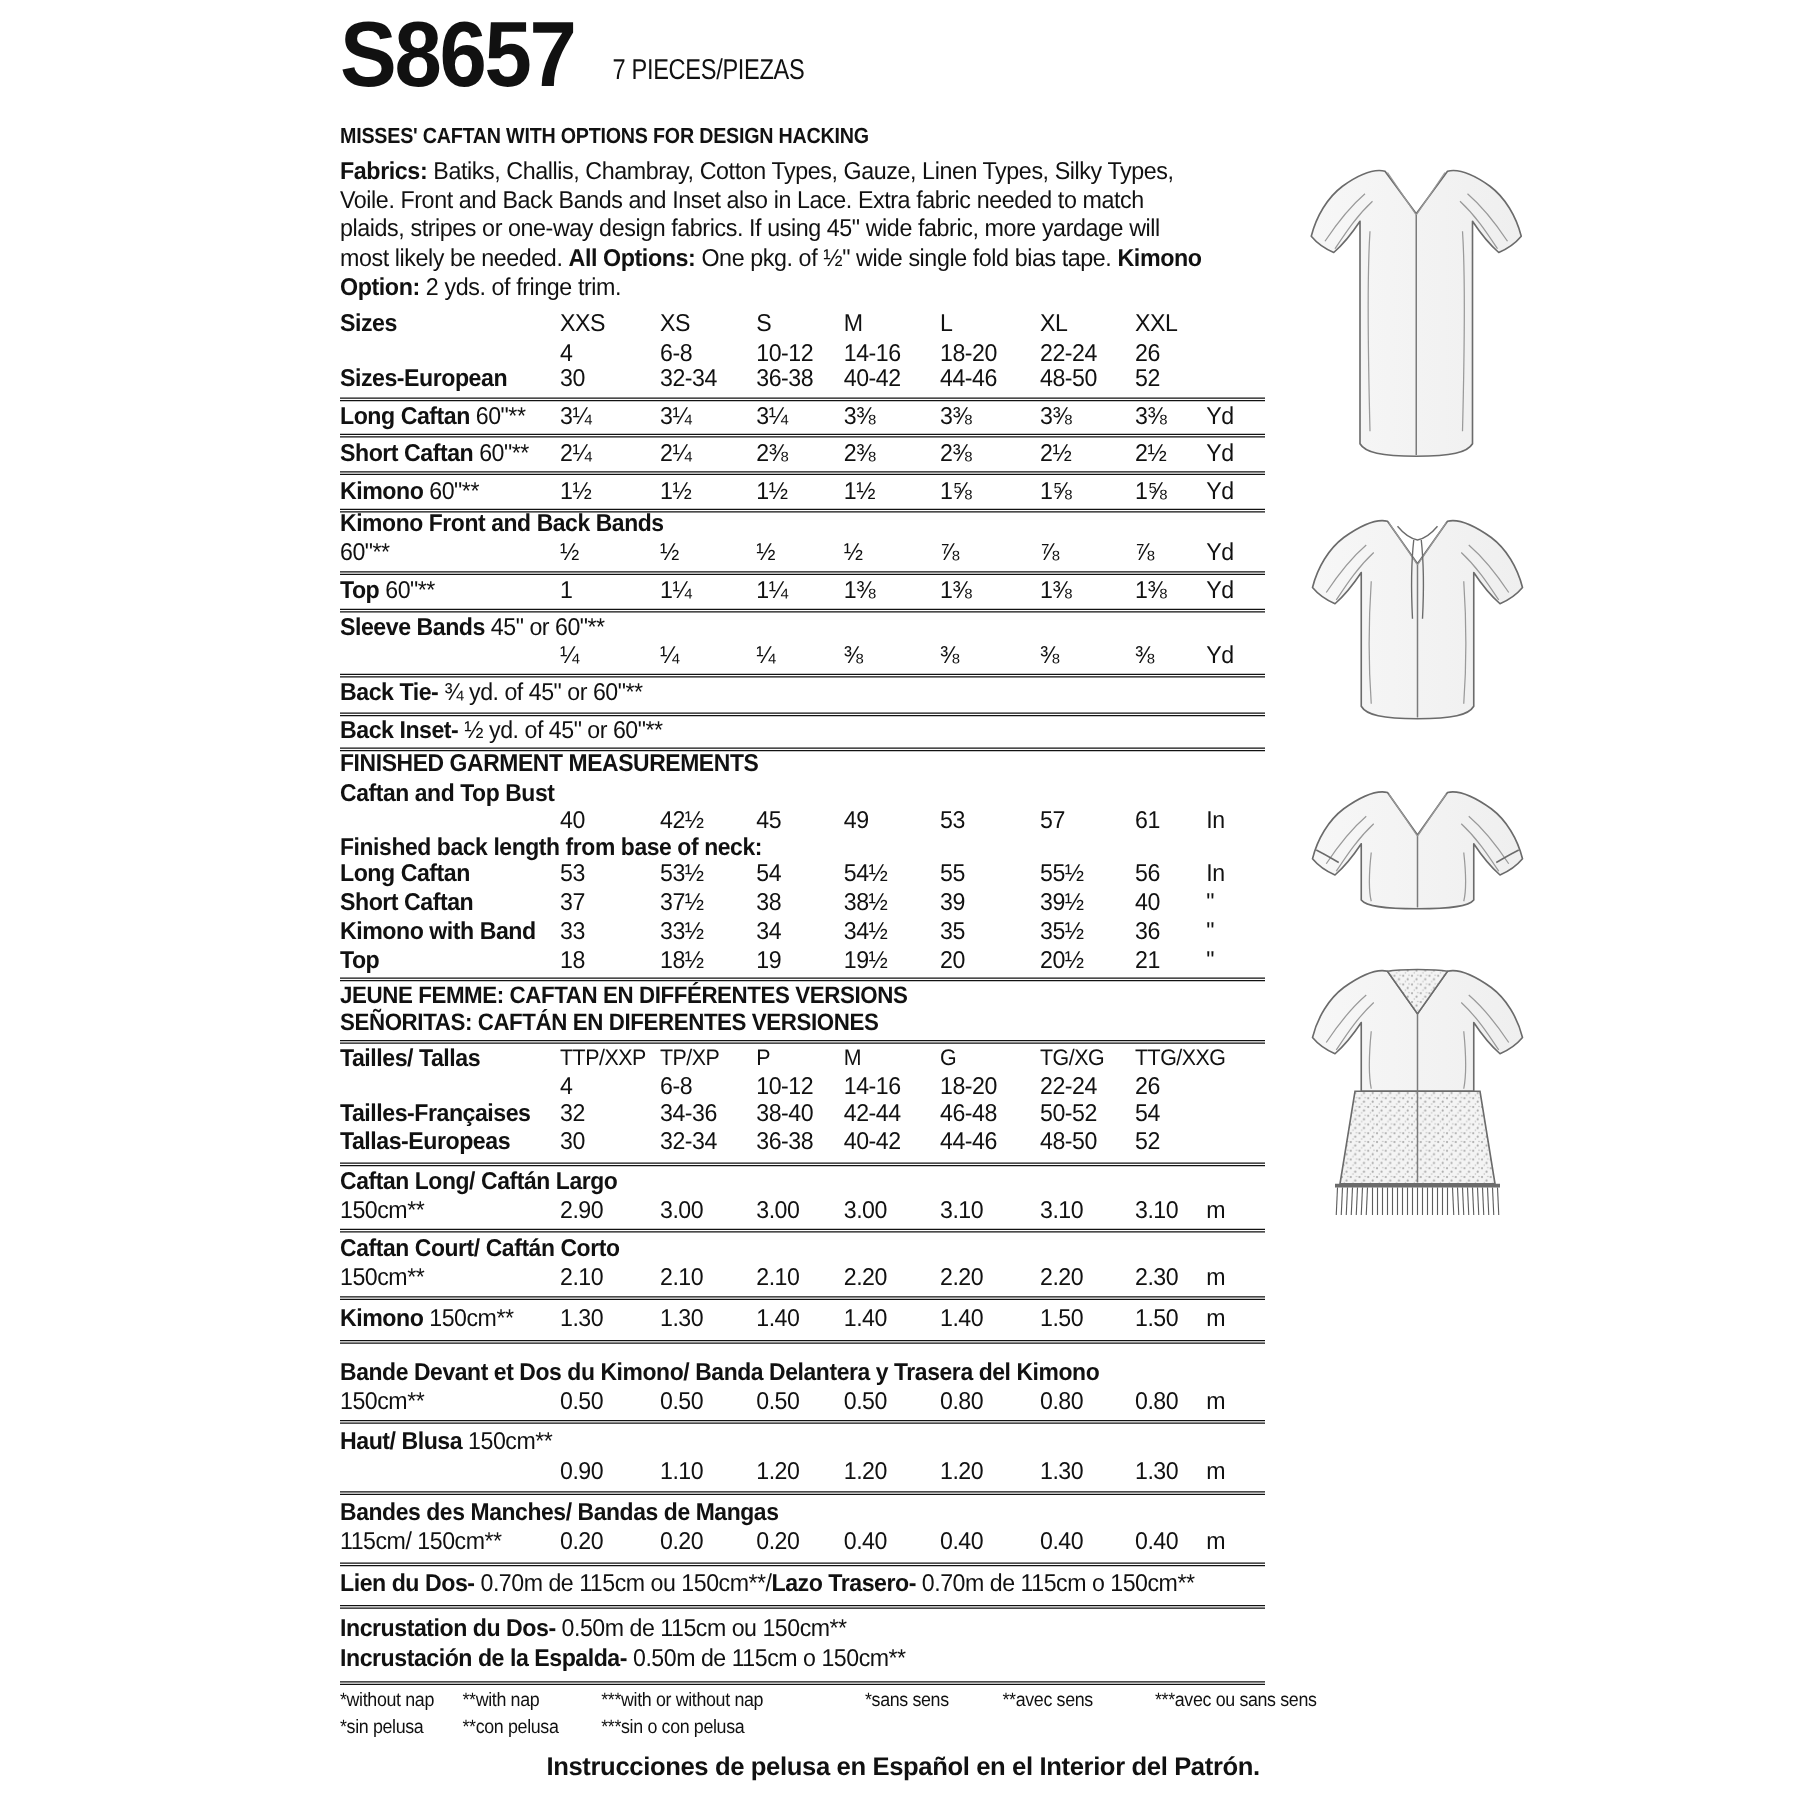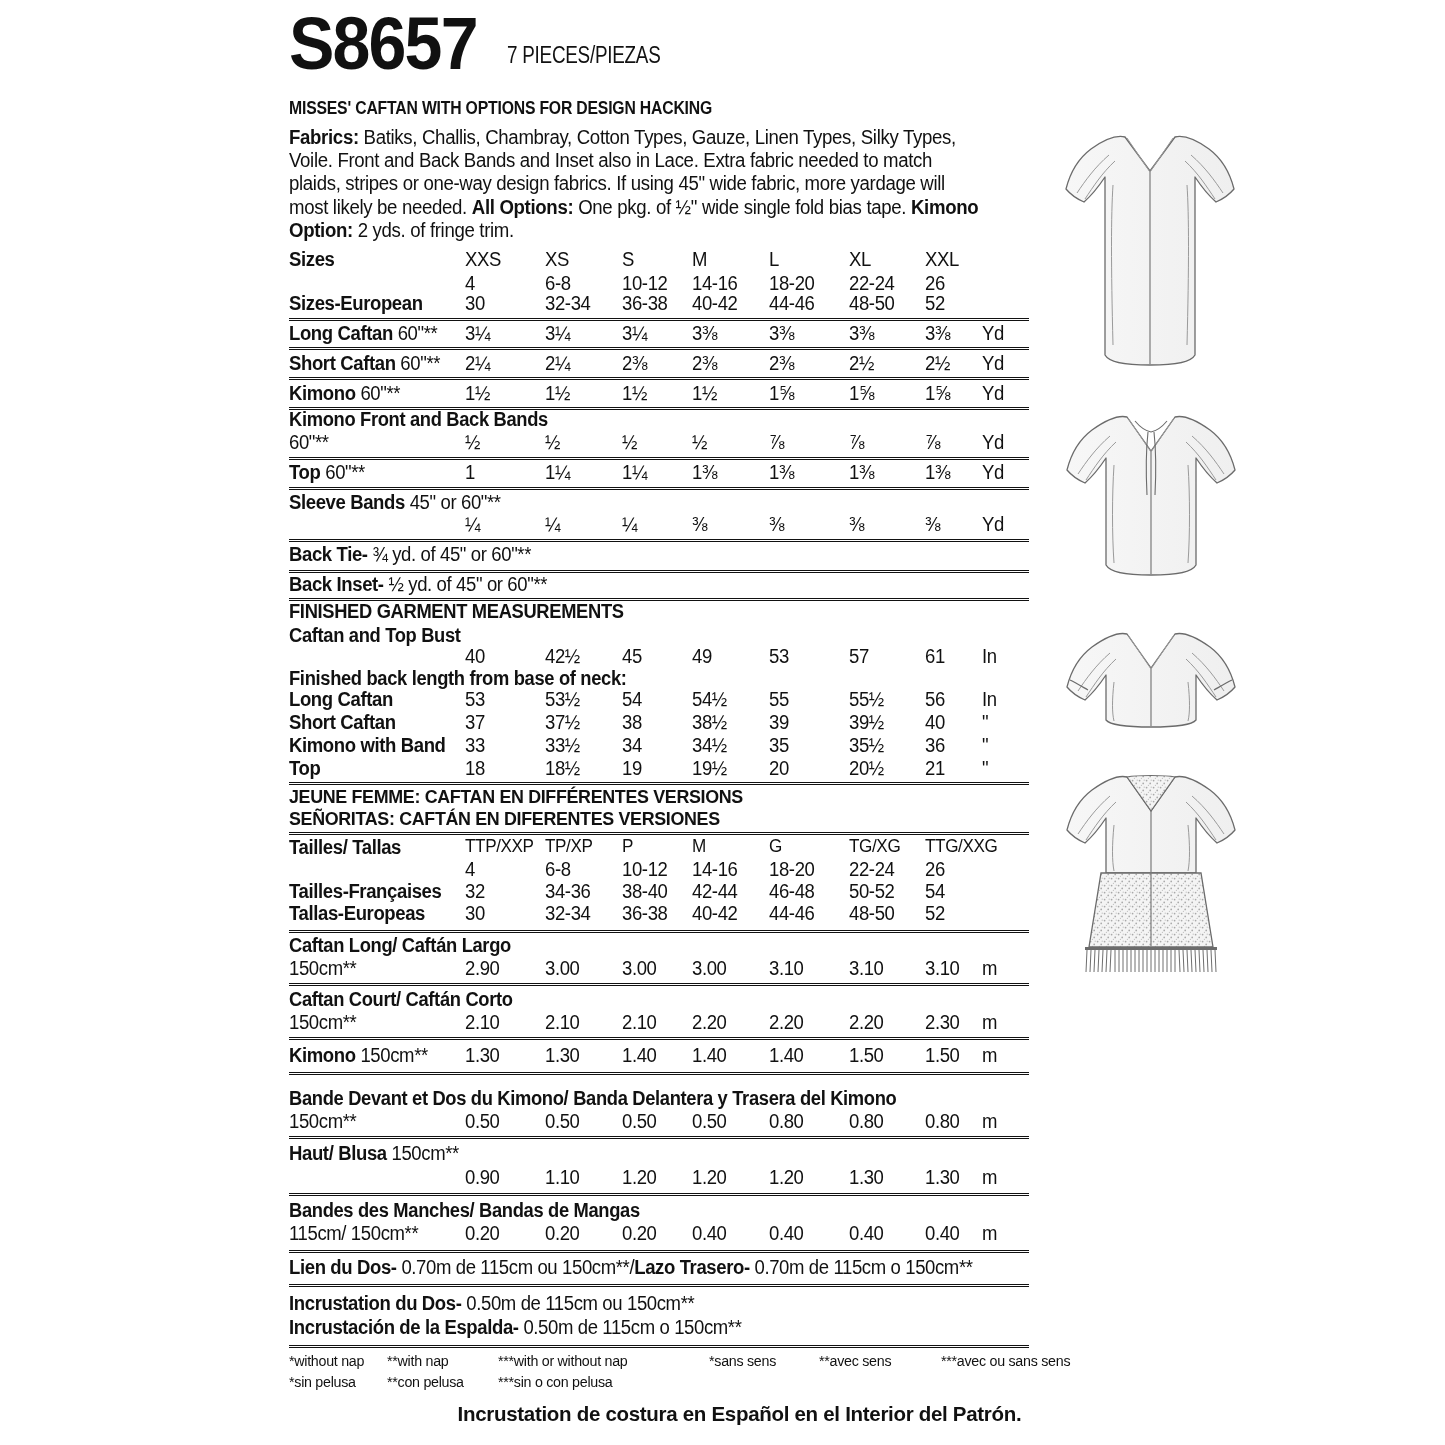--- a/index.html
+++ b/index.html
@@ -7,21 +7,21 @@
   body {
     width:1445px; height:1445px;
     background:#ffffff;
     font-family:"Liberation Sans", sans-serif;
     color:#111111;
     position:relative;
     overflow:hidden;
   }
 
   
-  #page { position:absolute; inset:0;margin-left:17px; }
+  #page { position:absolute; inset:0; }
 
   
   #header { position:absolute; left:272px; top:8px; width:740px; height:100px; }
   #pattern-number {
     font-size:74px; font-weight:700; letter-spacing:-2px;
     line-height:72px; display:inline-block; vertical-align:baseline;
     font-family:"Liberation Sans", sans-serif;
     transform:scaleX(0.92); transform-origin:left bottom;
   }
   #pieces-count {
@@ -341,21 +341,21 @@
       <div class="rule dblb" style="top:1250px;"></div>
       <div class="lbl" style="left:0px; top:1256px;"><b>Lien du Dos-</b><span> 0.70m de 115cm ou 150cm**/</span><b>Lazo Trasero-</b><span> 0.70m de 115cm o 150cm**</span></div>
       <div class="rule dblb" style="top:1284px;"></div>
       <div class="lbl" style="left:0px; top:1292px;"><b>Incrustation du Dos-</b><span> 0.50m de 115cm ou 150cm**</span></div>
       <div class="lbl" style="left:0px; top:1316px;"><b>Incrustación de la Espalda-</b><span> 0.50m de 115cm o 150cm**</span></div>
       <div class="rule dblb" style="top:1345px;"></div>
     </div>
 
   <div id="footnotes" style="position:absolute; left:272px; top:0; width:760px;"></div>
 
-  <div id="bottom-note">Incrustation de costura en Español en el Interior del Patrón.</div>
+  <div id="bottom-note">Instrucciones de pelusa en Español en el Interior del Patrón.</div>
 
   <svg class="illus" style="left:1030px; top:115px;" width="210" height="290" viewBox="0 0 210 290">
     <defs>
       <linearGradient id="gfab" x1="0" y1="0" x2="1" y2="0">
         <stop offset="0" stop-color="#f7f7f7"></stop>
           <stop offset="1" stop-color="#efefef"></stop>
       </linearGradient>
     </defs>
     <g fill="url(#gfab)" stroke="#6b6b6b" stroke-width="1.3" stroke-linejoin="round">
       <path d="M78 22 C70 20 58 24 44 34 C32 43 23 58 19 74 C24 80 30 84 37 87

